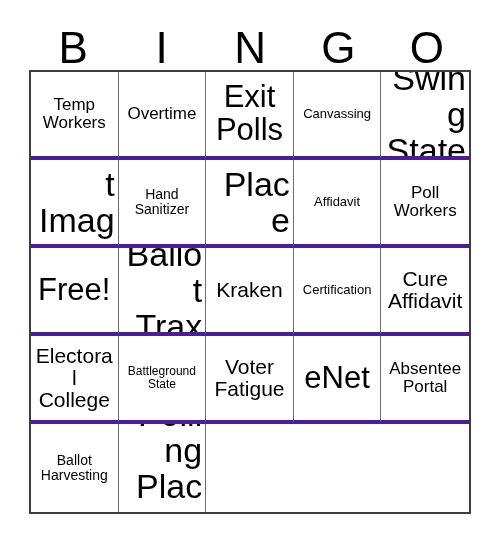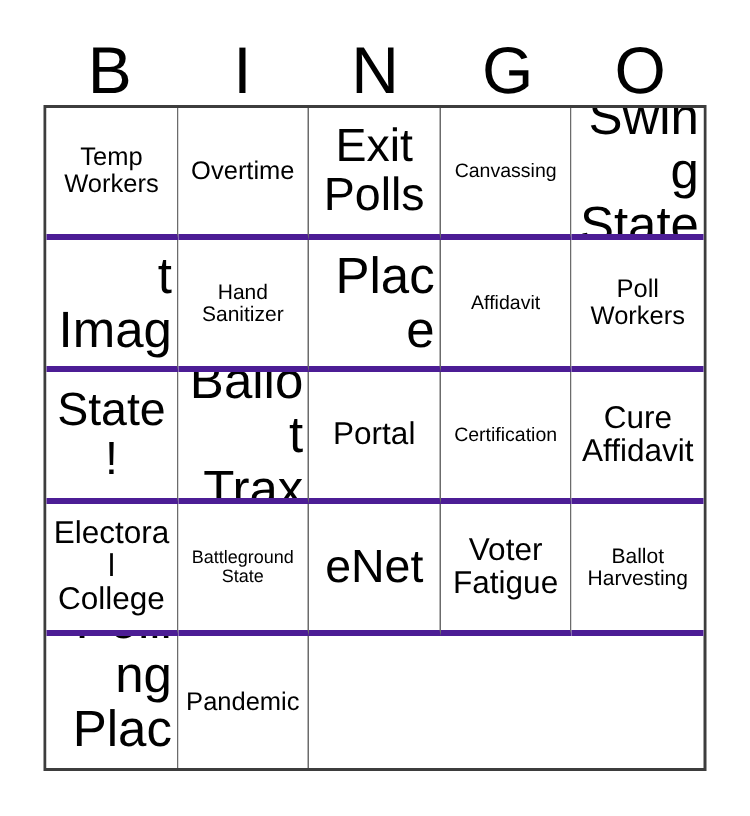--- a/index.html
+++ b/index.html
@@ -131,50 +131,50 @@
       <div class="bingo-cell">
         <span class="cell-text size-xxl">Place</span>
       </div>
       <div class="bingo-cell">
         <span class="cell-text size-sm">Affidavit</span>
       </div>
       <div class="bingo-cell">
         <span class="cell-text size-lg">Poll<br>Workers</span>
       </div>
       <div class="bingo-cell">
-        <span class="cell-text size-huge">State!</span>
+        <span class="cell-text size-huge">Free!</span>
       </div>
       <div class="bingo-cell">
         <span class="cell-text size-xxl">Ballot<br>Trax</span>
       </div>
       <div class="bingo-cell">
-        <span class="cell-text size-xl">Portal</span>
+        <span class="cell-text size-xl">Kraken</span>
       </div>
       <div class="bingo-cell">
         <span class="cell-text size-sm">Certification</span>
       </div>
       <div class="bingo-cell">
         <span class="cell-text size-xl">Cure<br>Affidavit</span>
       </div>
       <div class="bingo-cell">
         <span class="cell-text size-xl">Electoral<br>College</span>
       </div>
       <div class="bingo-cell">
         <span class="cell-text size-xs">Battleground<br>State</span>
       </div>
       <div class="bingo-cell">
+        <span class="cell-text size-xl">Voter<br>Fatigue</span>
+      </div>
+      <div class="bingo-cell">
         <span class="cell-text size-huge">eNet</span>
       </div>
       <div class="bingo-cell">
-        <span class="cell-text size-xl">Voter<br>Fatigue</span>
+        <span class="cell-text size-lg">Absentee<br>Portal</span>
       </div>
       <div class="bingo-cell">
         <span class="cell-text size-md">Ballot<br>Harvesting</span>
       </div>
       <div class="bingo-cell">
         <span class="cell-text size-xxl">Polling<br>Place</span>
       </div>
-      <div class="bingo-cell">
-        <span class="cell-text size-lg">Pandemic</span>
-      </div>
     </div>
 
 </div>
 
 </body></html>

